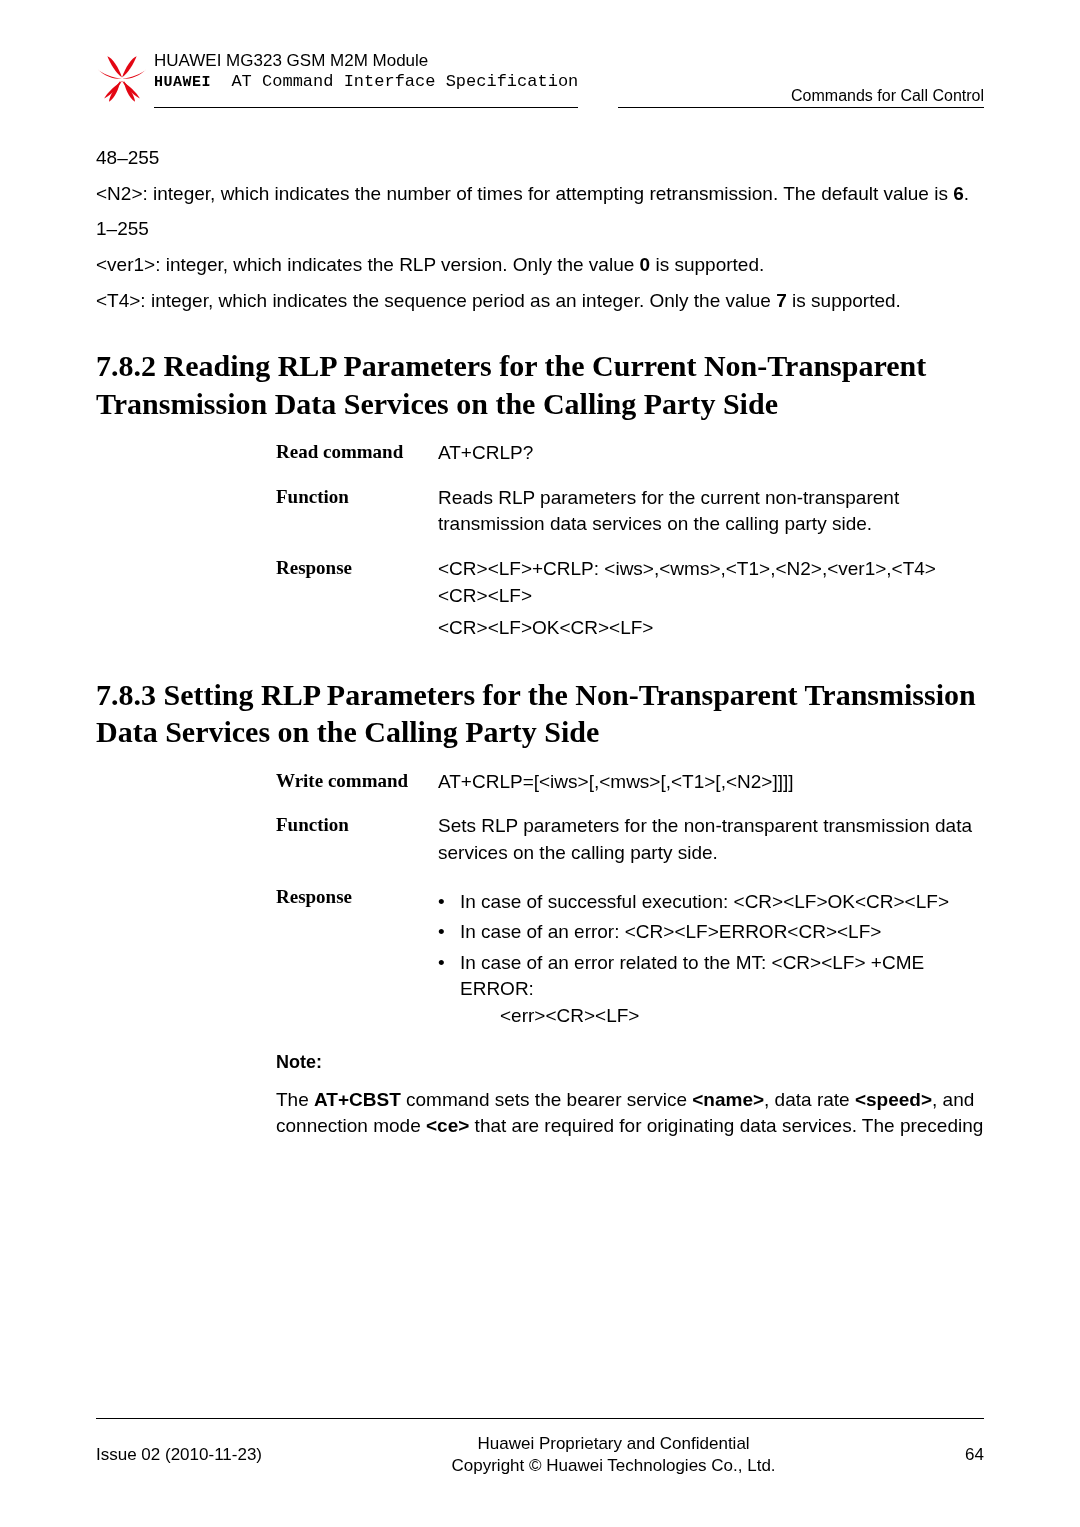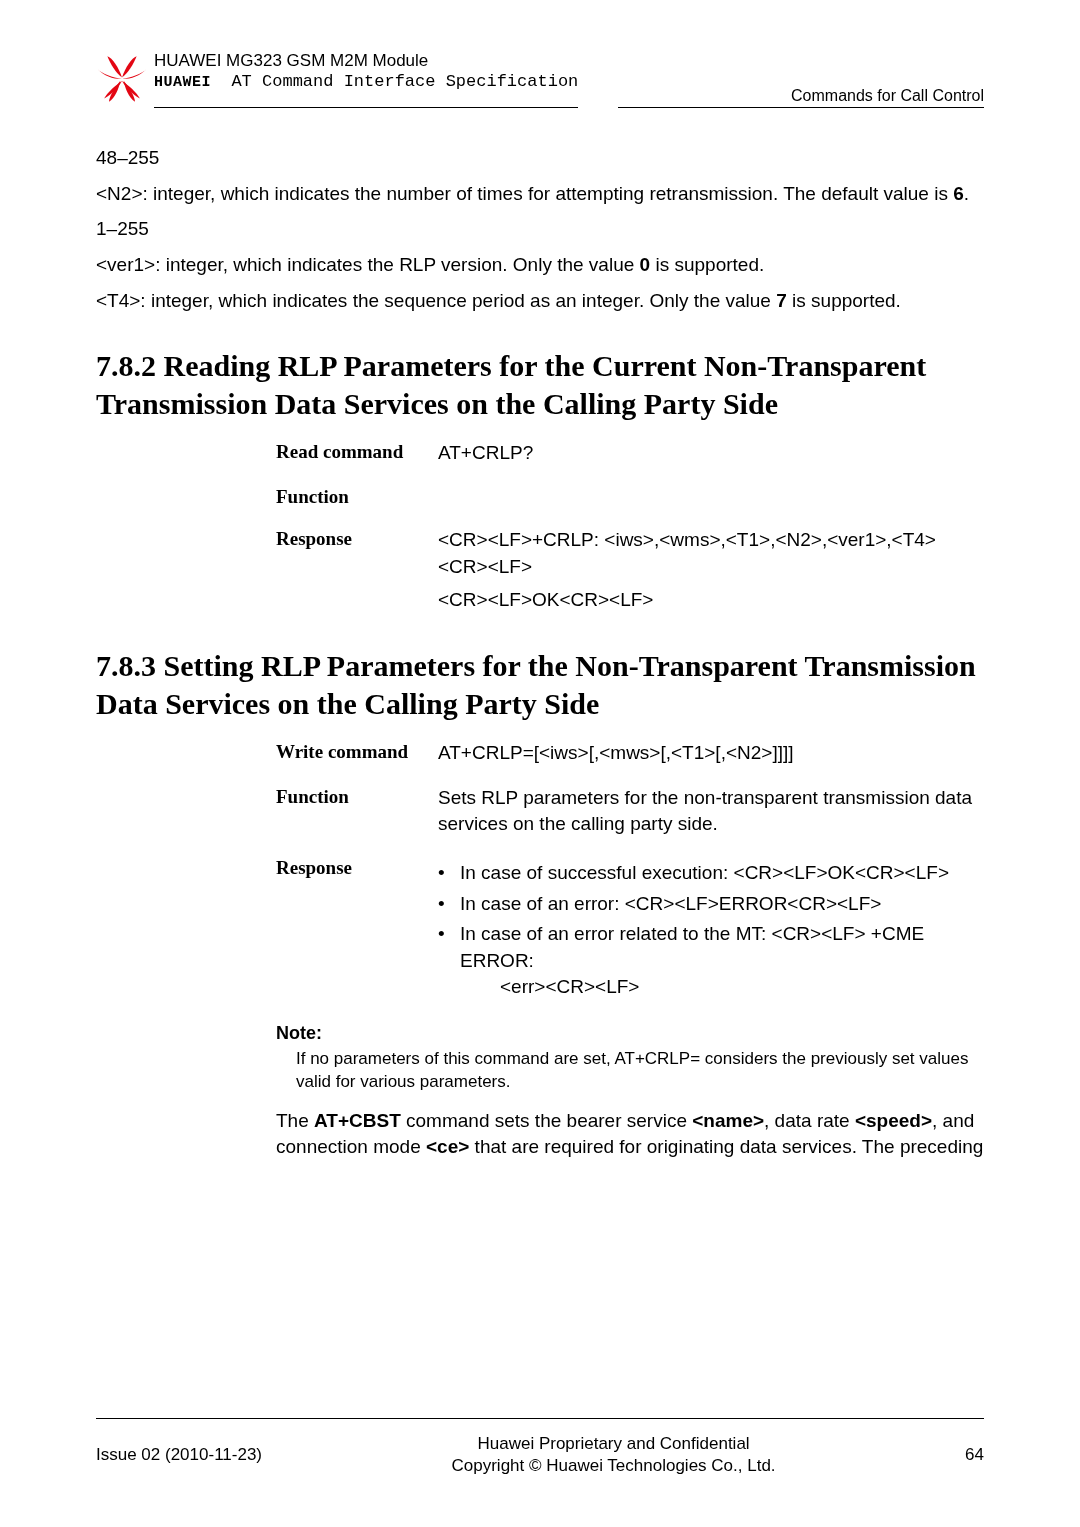--- a/index.html
+++ b/index.html
@@ -95,20 +95,21 @@
 
     <h2 class="section">7.8.2 Reading RLP Parameters for the Current Non-Transparent Transmission Data Services on the Calling Party Side</h2>
 
     <div class="deflist">
       <div class="defrow">
         <div class="defterm">Read command</div>
         <div class="defbody">AT+CRLP?</div>
       </div>
       <div class="defrow">
         <div class="defterm">Function</div>
+        <div class="defbody">Reads RLP parameters for the current non-transparent transmission data services on the calling party side.</div>
       </div>
       <div class="defrow">
         <div class="defterm">Response</div>
         <div class="defbody">
           <div>&lt;CR&gt;&lt;LF&gt;+CRLP: &lt;iws&gt;,&lt;wms&gt;,&lt;T1&gt;,&lt;N2&gt;,&lt;ver1&gt;,&lt;T4&gt;&lt;CR&gt;&lt;LF&gt;</div>
           <div style="margin-top:6px;">&lt;CR&gt;&lt;LF&gt;OK&lt;CR&gt;&lt;LF&gt;</div>
         </div>
       </div>
     </div>
 
@@ -140,21 +141,20 @@
             <span>In case of an error related to the MT: &lt;CR&gt;&lt;LF&gt; +CME ERROR:</span>
             <div class="sub-indent">&lt;err&gt;&lt;CR&gt;&lt;LF&gt;</div>
           </span>
             </div>
         </div>
       </div>
     </div>
 
     <div class="note">
       <div class="note-h">Note:</div>
-      <div class="note-p">If no parameters of this command are set, AT+CRLP= considers the previously set values valid for various parameters.</div>
     </div>
 
 
     <div class="intro">
       <span>The </span><b>AT+CBST</b><span> command sets the bearer service </span><b>&lt;name&gt;</b><span>, data rate </span><b>&lt;speed&gt;</b><span>, and connection mode </span><b>&lt;ce&gt;</b><span> that are required for originating data services. The preceding</span>
     </div>
 
   </div>
 
   <div class="ftr">

